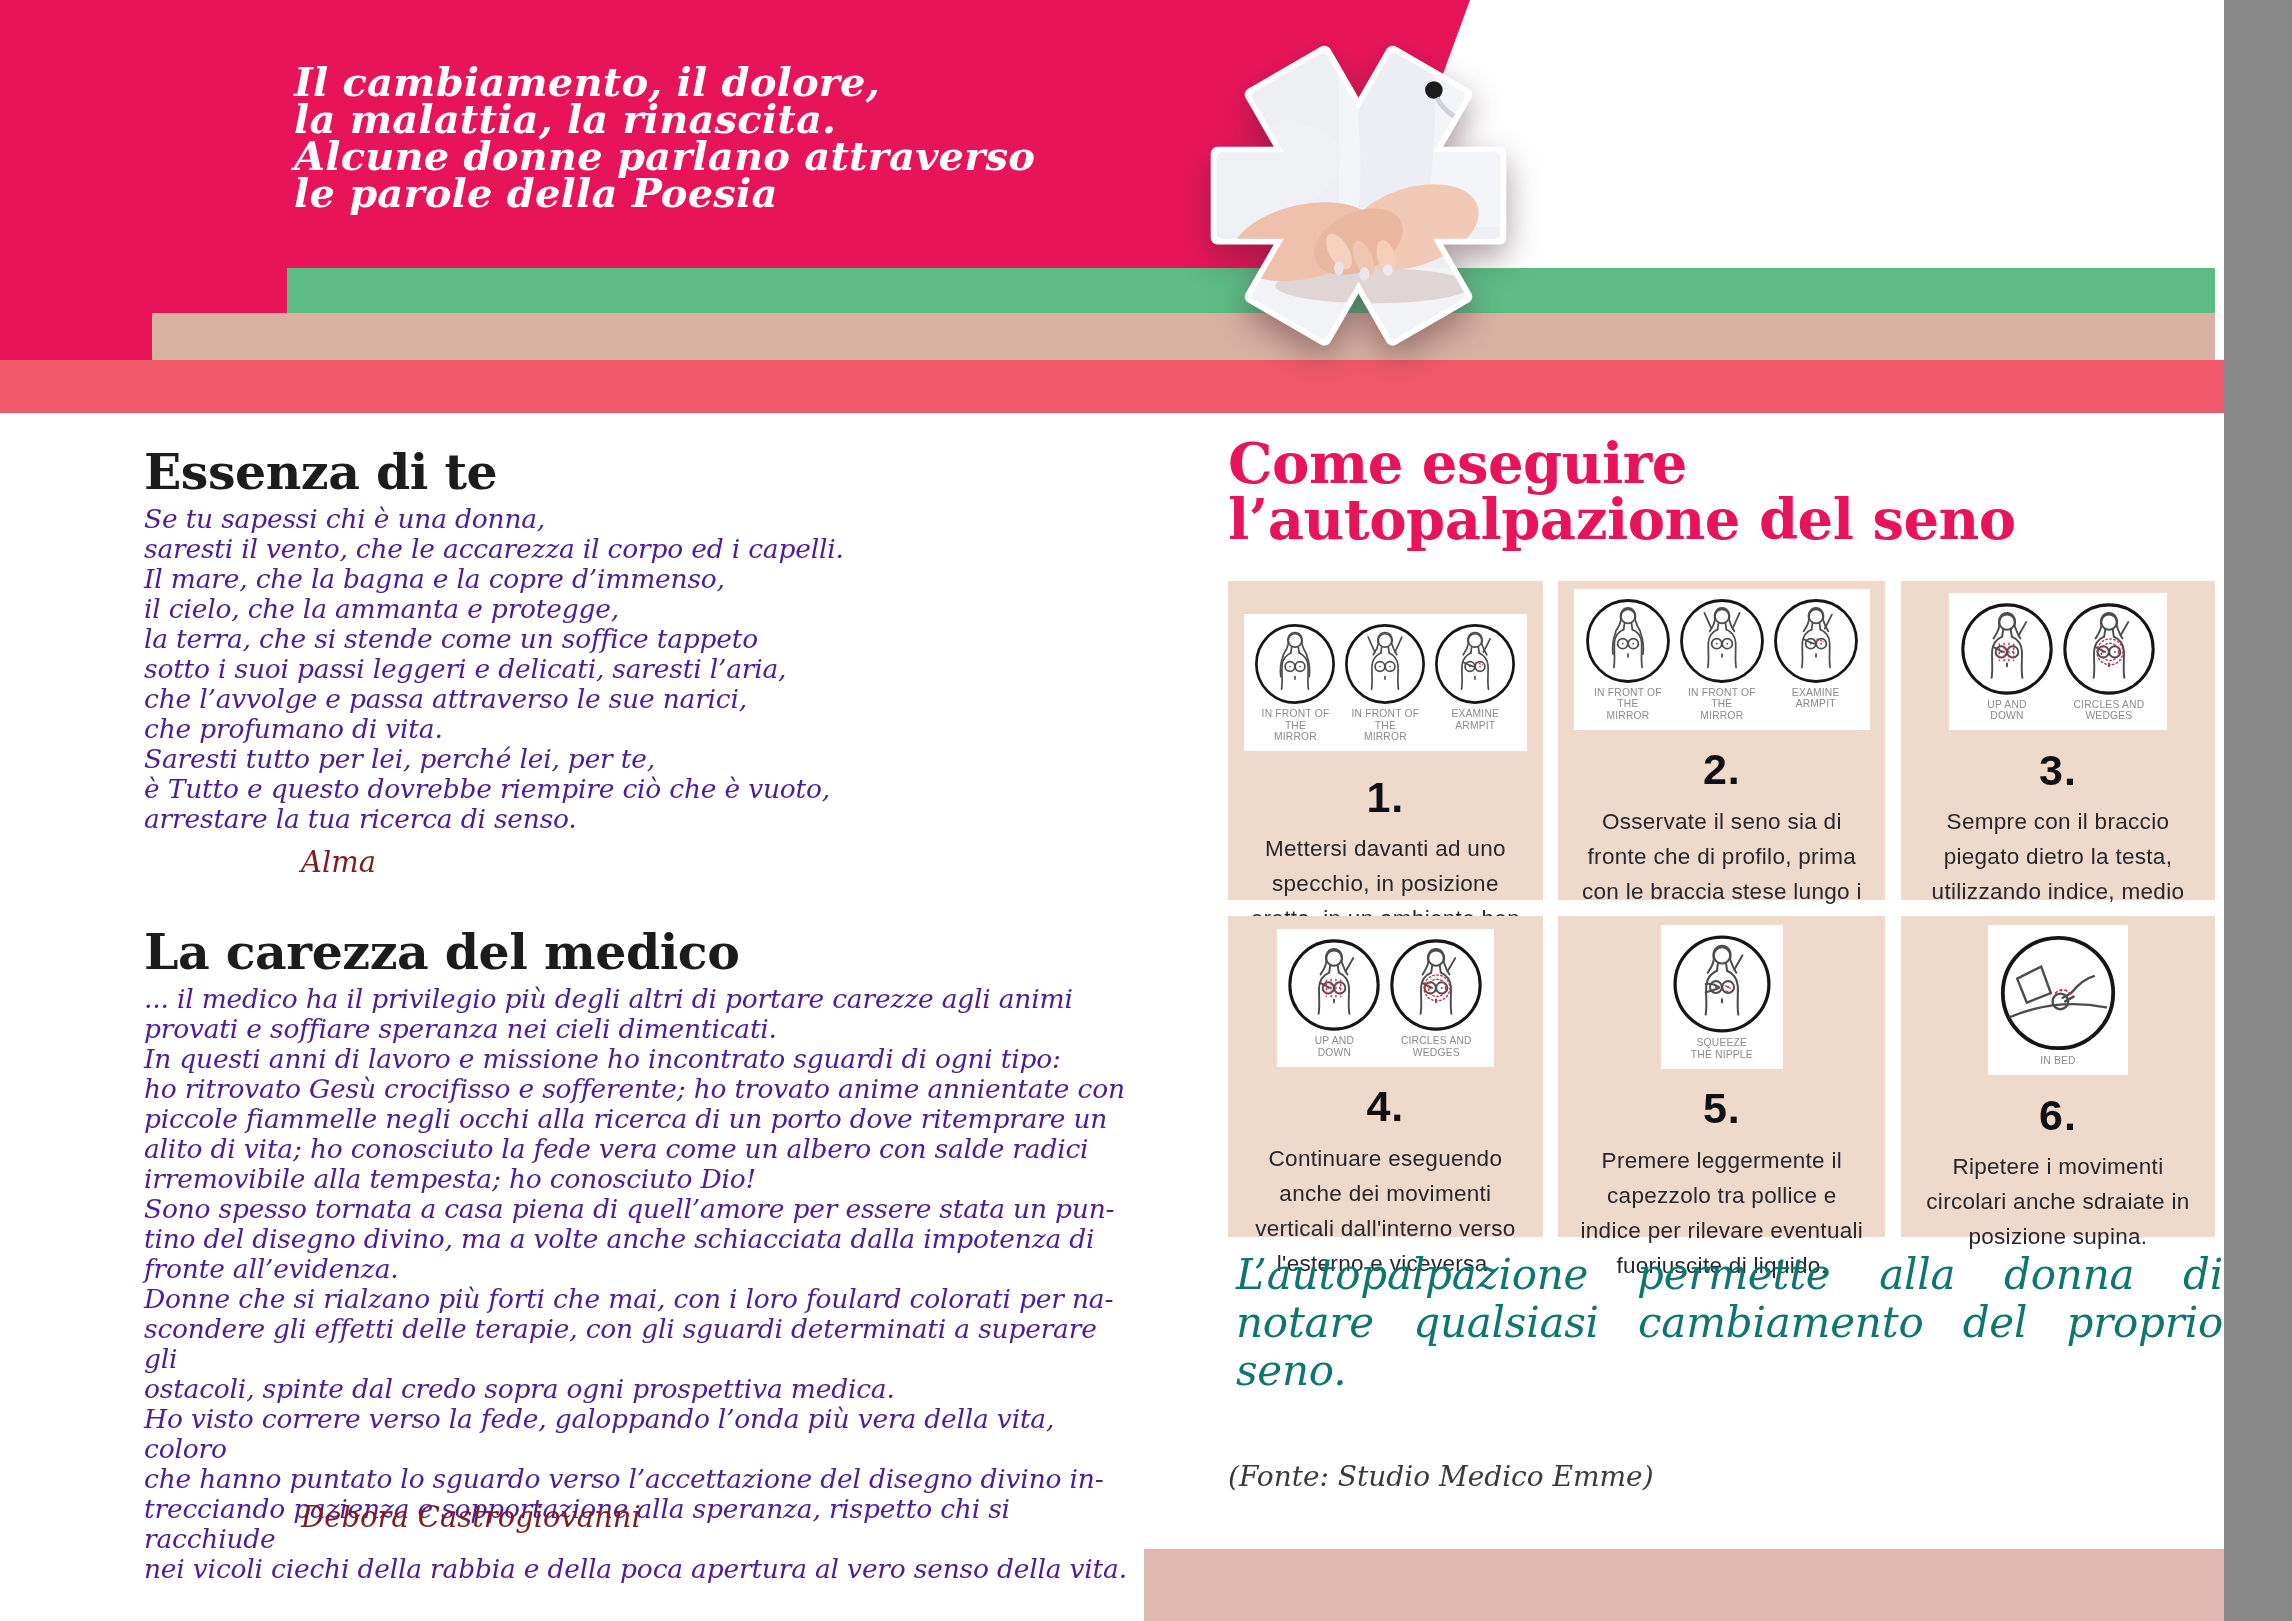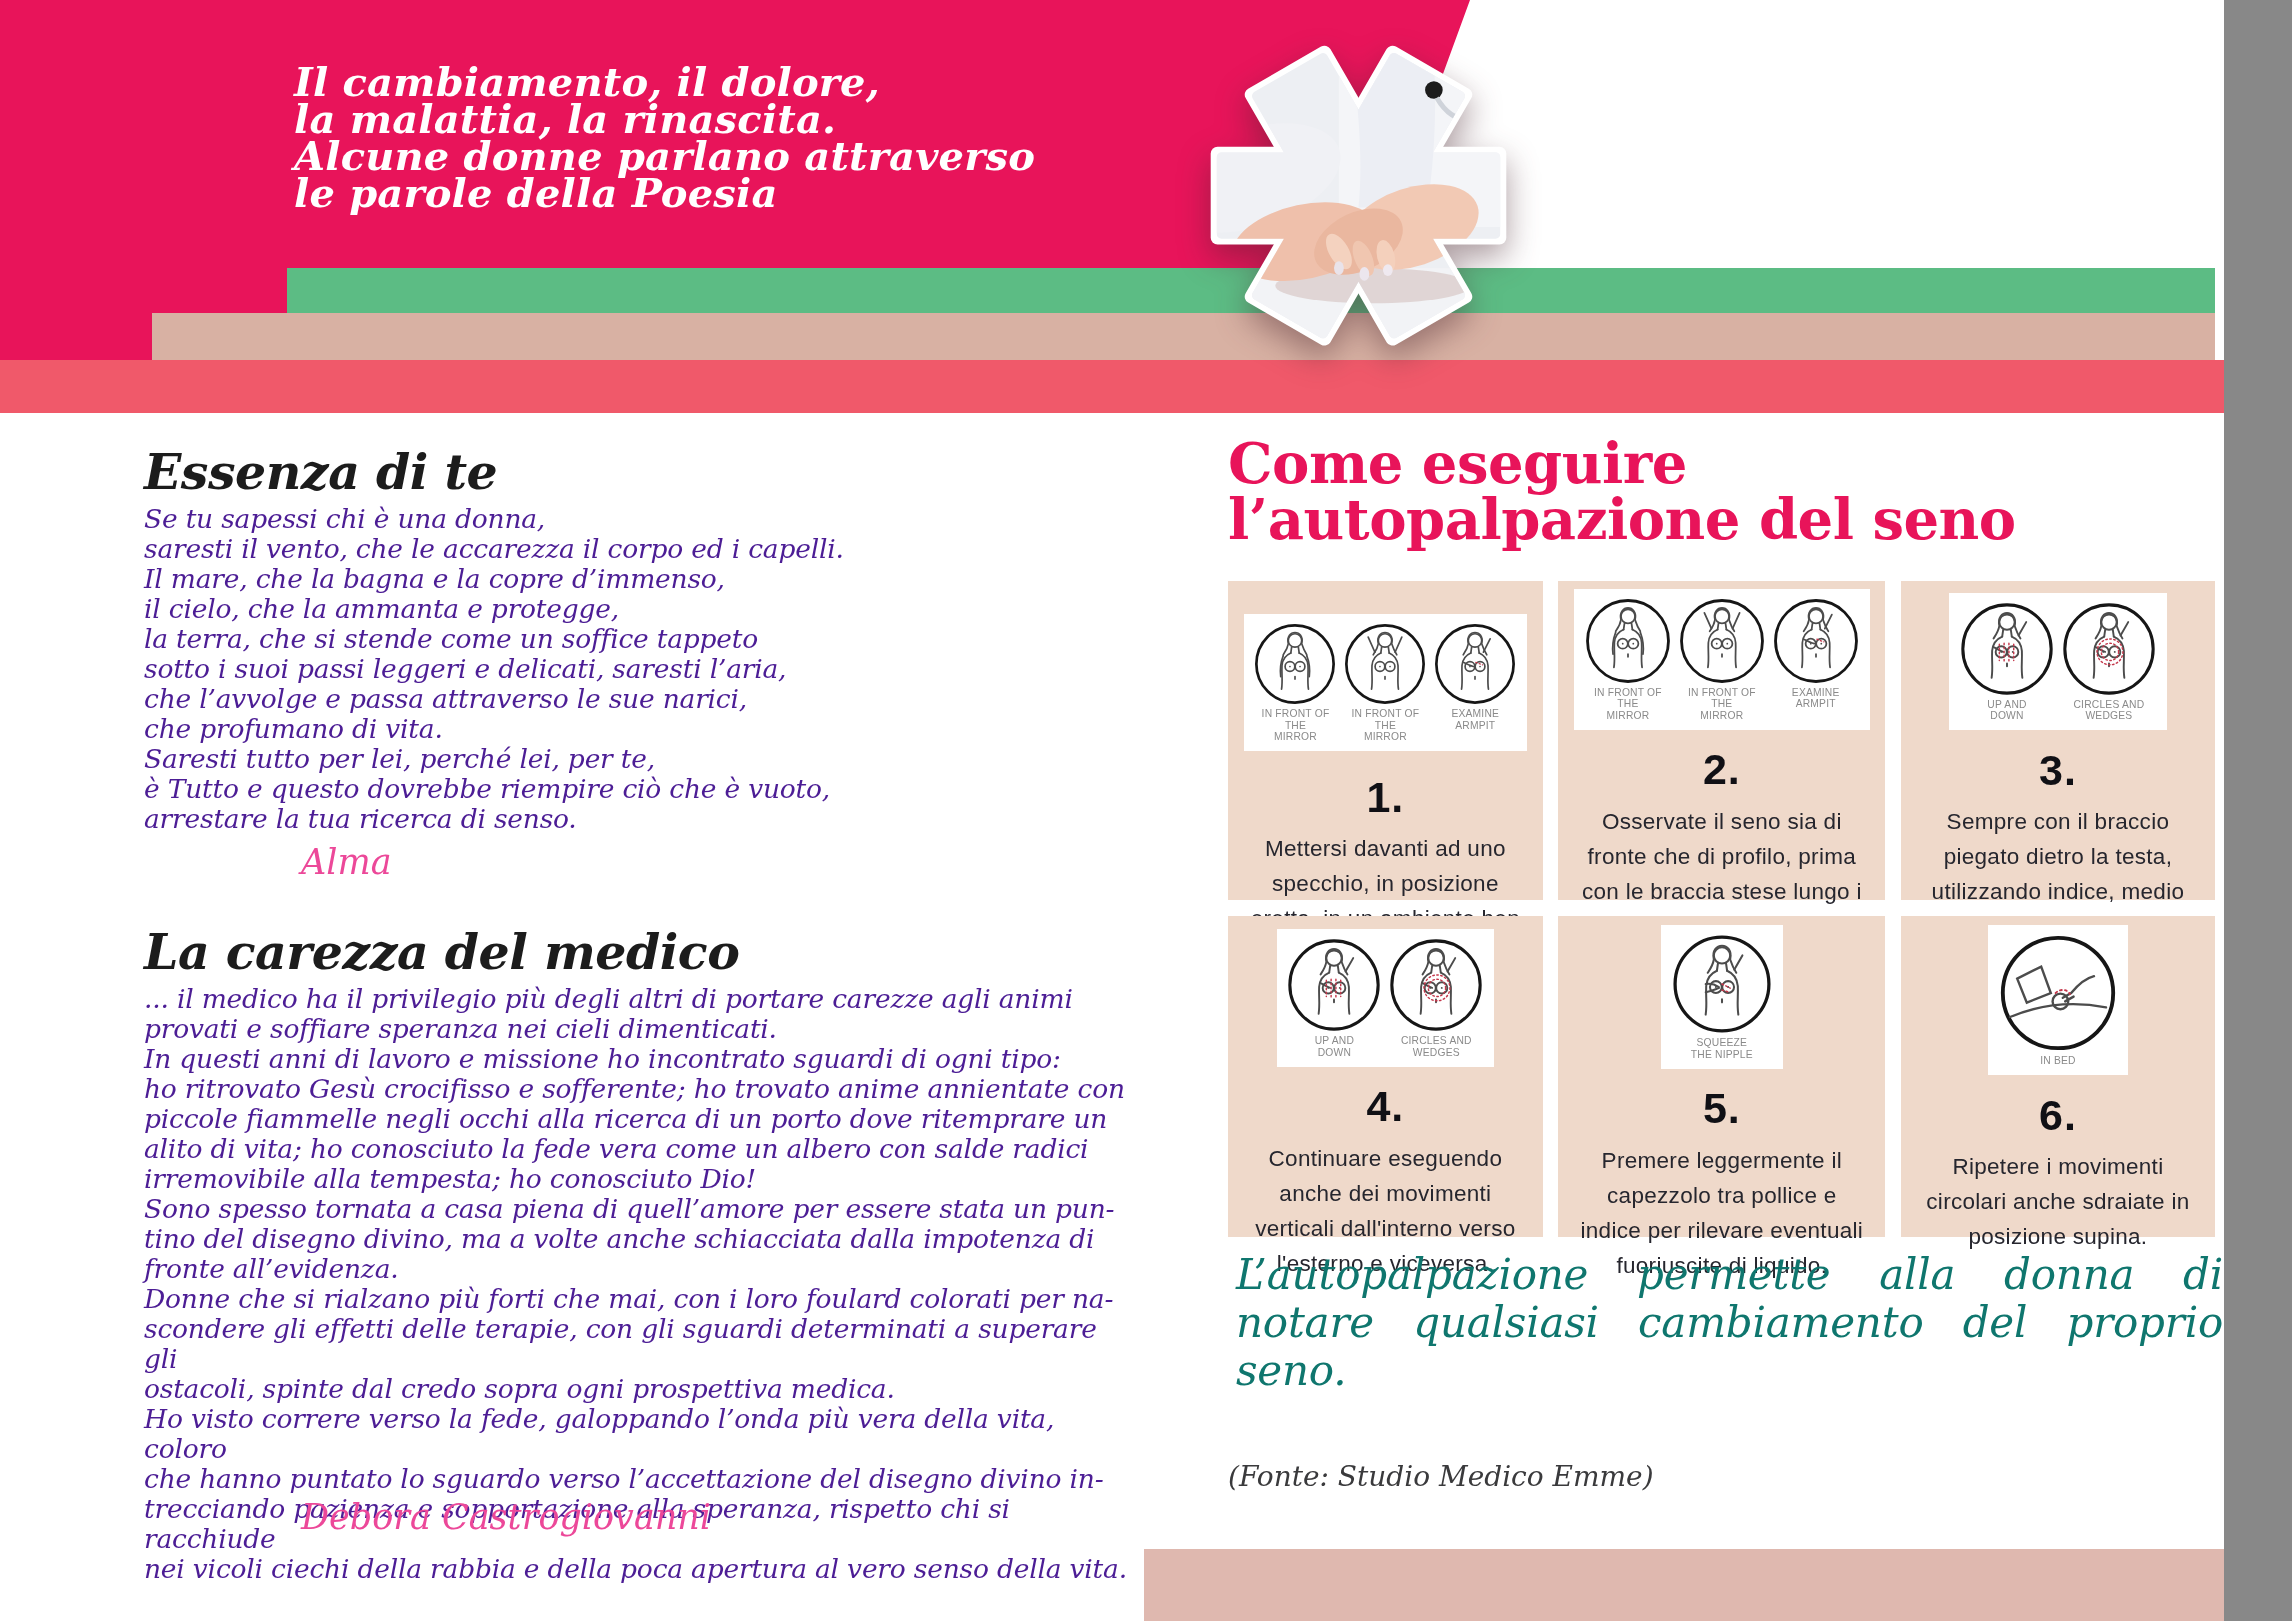--- a/index.html
+++ b/index.html
@@ -22,28 +22,28 @@
   #banner-title{
     left:294px;top:63px;width:941px;color:#ffffff;
     font-size:40px;line-height:37px;font-weight:bold;font-style:italic;letter-spacing:0.2px;
   }
 
   #cross-photo{left:1192px;top:41px;filter:drop-shadow(0 13.7px 15.7px rgba(70,35,45,.45));}
 
   
   .sec-title{
     left:144px;color:#1c1c1c;font-size:49px;line-height:51px;
-    font-weight:bold;font-style:italic;letter-spacing:-0.5px;
+    font-weight:bold;letter-spacing:-0.5px;
   }
   .body-txt{
     left:144px;width:990px;color:#4c1d95;font-style:italic;
     font-size:26.5px;line-height:30px;letter-spacing:-0.2px;
   }
   .signature{
-    left:301px;color:#ec4899;font-style:italic;font-size:35px;line-height:39px;
+    left:301px;color:#7f1d1d;font-style:italic;font-size:29px;line-height:39px;
   }
   #poem-title{top:447px;}
   #poem-text{top:504px;}
   #poem-signature{top:843px;}
   #essay-title{top:927px;}
   #essay-text{top:984px;}
   #essay-signature{top:1498px;}
 
   
   #selfexam-title{

